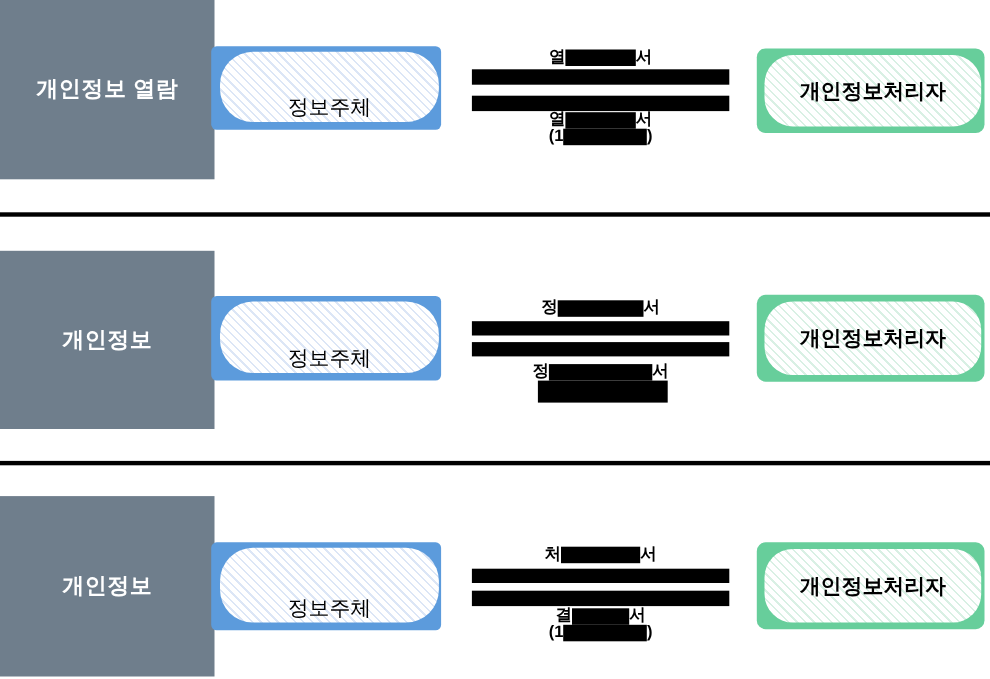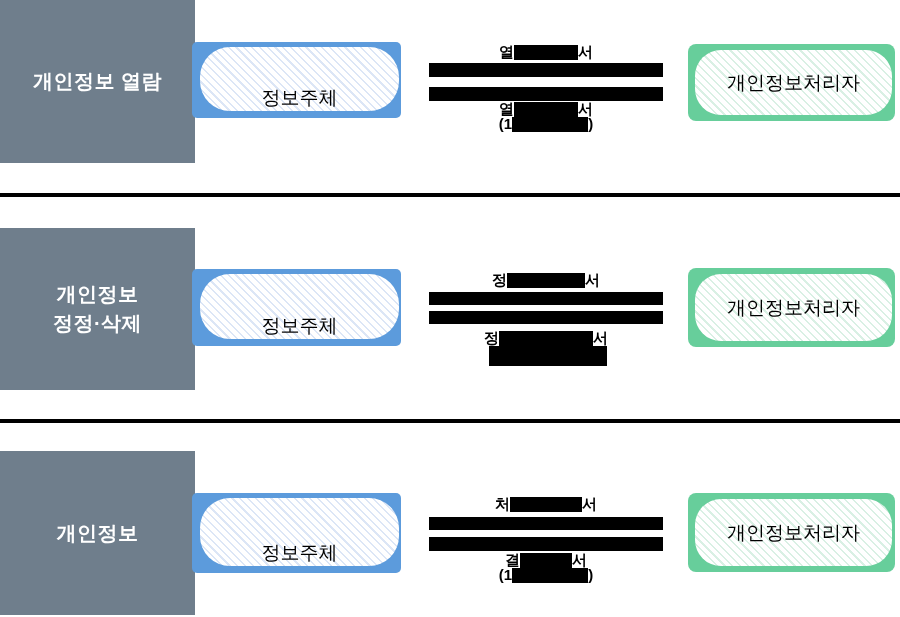--- a/index.html
+++ b/index.html
@@ -23,21 +23,21 @@
   .subject-box { background:#5C9BDC; border-radius:5px; }
   .subject-inner {
     position:absolute; left:8px; top:5px; right:2px; bottom:7px;
     border-radius:30px;
     background:repeating-linear-gradient(45deg,#ffffff 0px,#ffffff 4px,#DCE6F6 4px,#DCE6F6 5.5px);
     display:flex; align-items:flex-end; justify-content:center;
     font-size:19px; color:#000000;
   }
 
   
-  .processor-box { background:#67CE9B; border-radius:8px; }
+  .processor-box { background:#67CE9B; border-radius:8px;font-weight:bold; }
   .processor-inner {
     position:absolute; left:7px; top:6px; right:3px; bottom:6px;
     border-radius:26px;
     background:repeating-linear-gradient(45deg,#ffffff 0px,#ffffff 4px,#D9F0E4 4px,#D9F0E4 5.5px);
     display:flex; align-items:center; justify-content:center;
     font-size:19px; color:#000000;
   }
 
   
   .mid-label {
@@ -85,21 +85,20 @@
 <div class="processor-box abs" style="left:688px; top:44px; width:207px; height:77px;">
   <div class="processor-inner">
     <span>개인정보처리자</span>
   </div>
 </div>
 
 <div class="divider abs" style="top:193px;"></div>
 
 <div class="row-label abs" style="top:228px; height:162px;">
   <div>개인정보</div>
-  <div>정정·삭제</div>
 </div>
 
 <div class="subject-box abs" style="left:192px; top:269px; width:209px; height:77px;">
   <div class="subject-inner">
     <span>정보주체</span>
   </div>
 </div>
 
 <div class="mid-label abs" style="top:272px;">
   <span>정</span>

